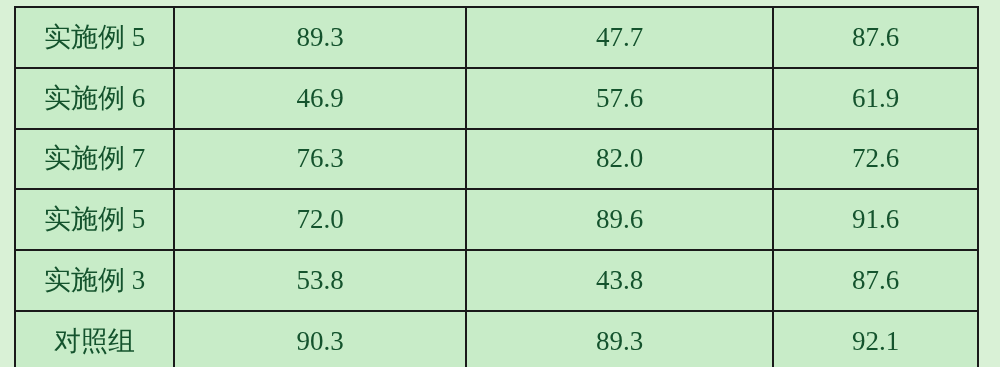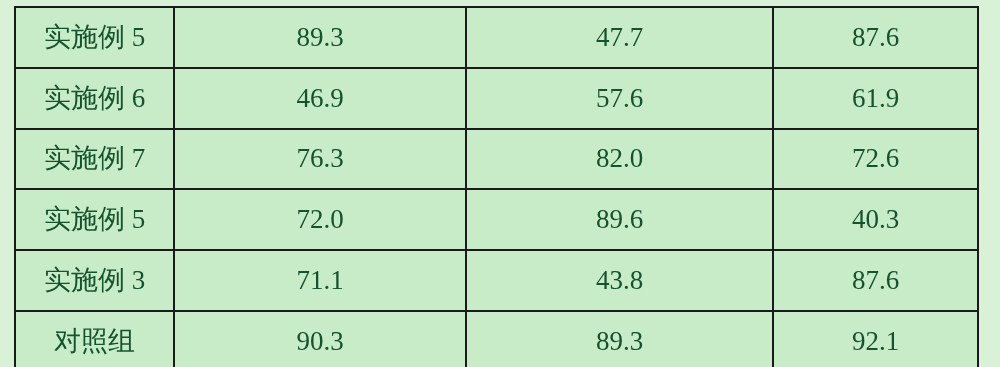--- a/index.html
+++ b/index.html
@@ -74,26 +74,26 @@
         <td class="c-label">实施例 7</td>
         <td class="c-v1">76.3</td>
         <td class="c-v2">82.0</td>
         <td class="c-v3">72.6</td>
       </tr>
 
       <tr>
         <td class="c-label">实施例 5</td>
         <td class="c-v1">72.0</td>
         <td class="c-v2">89.6</td>
-        <td class="c-v3">40.3</td>
+        <td class="c-v3">91.6</td>
       </tr>
 
       <tr>
         <td class="c-label">实施例 3</td>
-        <td class="c-v1">71.1</td>
+        <td class="c-v1">53.8</td>
         <td class="c-v2">43.8</td>
         <td class="c-v3">87.6</td>
       </tr>
 
       <tr>
         <td class="c-label">对照组</td>
         <td class="c-v1">90.3</td>
         <td class="c-v2">89.3</td>
         <td class="c-v3">92.1</td>
       </tr>

